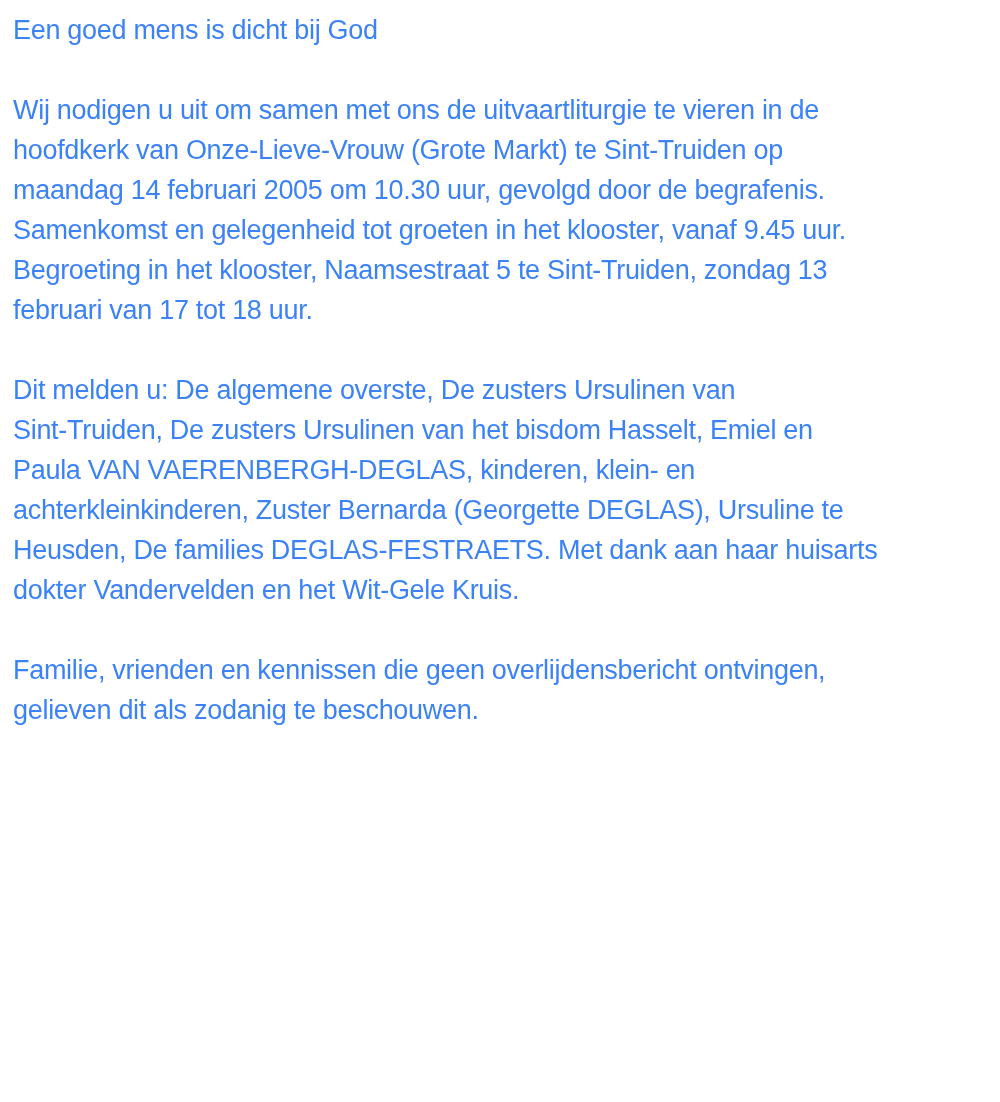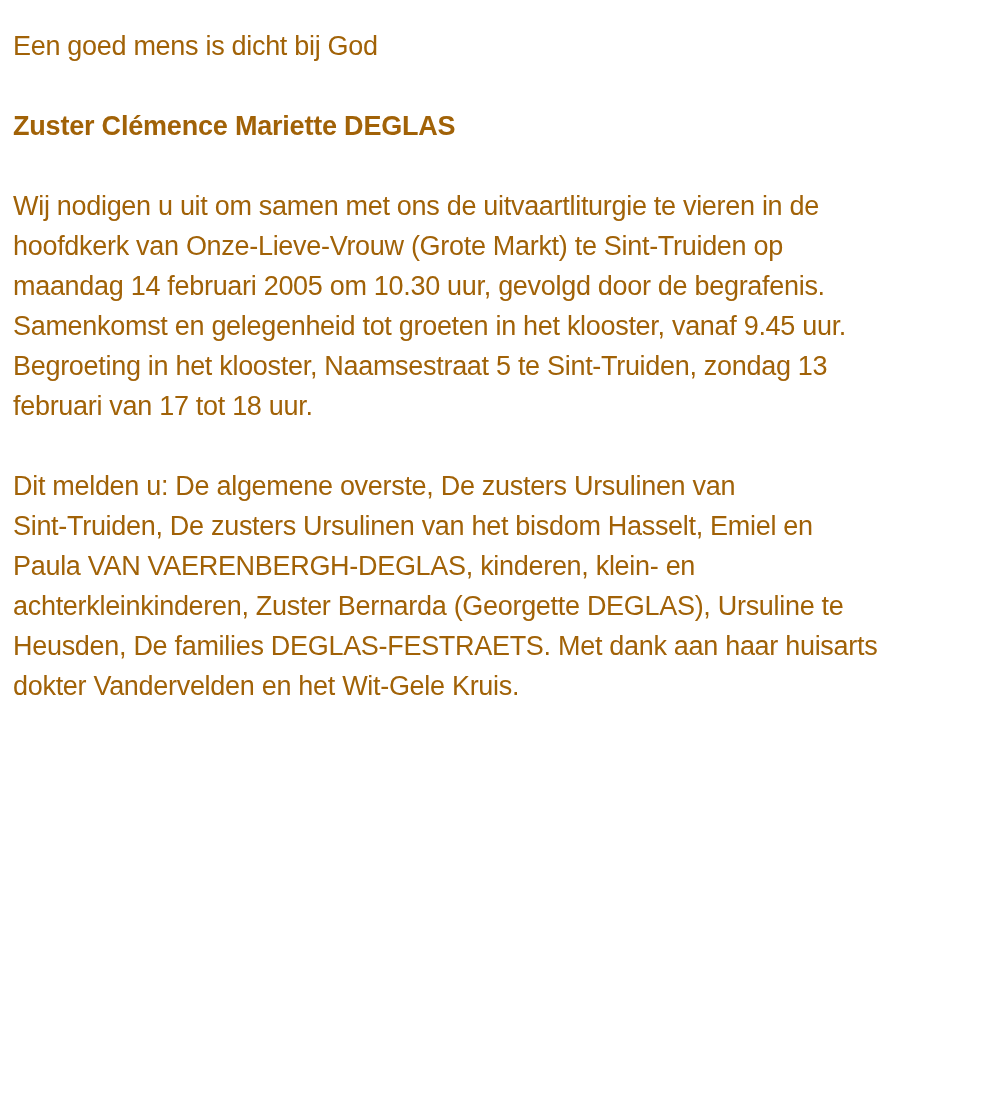--- a/index.html
+++ b/index.html
@@ -9,22 +9,22 @@
   }
   .page {
     width: 1000px;
     height: 1102px;
     box-sizing: border-box;
     background: #ffffff;
     overflow: hidden;
   }
   .doc {
     box-sizing: border-box;
-    padding: 26px 14px 0 13px;
-    color: #a16207;
+    padding: 10px 14px 0 13px;
+    color: #3b82f6;
     font-family: "Liberation Sans", "DejaVu Sans", sans-serif;
     font-stretch: semi-condensed;
     letter-spacing: -0.3px;
   }
   .doc p {
     margin: 0 0 40px 0;
     font-size: 27px;
     line-height: 40px;
     font-weight: 400;
     white-space: pre-line;
@@ -36,27 +36,28 @@
     font-weight: 700;
     letter-spacing: -0.2px;
   }
 </style>
 </head>
 <body>
 
 <div class="page">
   <div class="doc">
     <p>Een goed mens is dicht bij God</p>
-    <h1>Zuster Clémence Mariette DEGLAS</h1>
     <p>Wij nodigen u uit om samen met ons de uitvaartliturgie te vieren in de
 hoofdkerk van Onze-Lieve-Vrouw (Grote Markt) te Sint-Truiden op
 maandag 14 februari 2005 om 10.30 uur, gevolgd door de begrafenis.
 Samenkomst en gelegenheid tot groeten in het klooster, vanaf 9.45 uur.
 Begroeting in het klooster, Naamsestraat 5 te Sint-Truiden, zondag 13
 februari van 17 tot 18 uur.</p>
     <p>Dit melden u: De algemene overste, De zusters Ursulinen van
 Sint-Truiden, De zusters Ursulinen van het bisdom Hasselt, Emiel en
 Paula VAN VAERENBERGH-DEGLAS, kinderen, klein- en
 achterkleinkinderen, Zuster Bernarda (Georgette DEGLAS), Ursuline te
 Heusden, De families DEGLAS-FESTRAETS. Met dank aan haar huisarts
 dokter Vandervelden en het Wit-Gele Kruis.</p>
+    <p>Familie, vrienden en kennissen die geen overlijdensbericht ontvingen,
+gelieven dit als zodanig te beschouwen.</p>
   </div>
 </div>
 
 </body></html>

